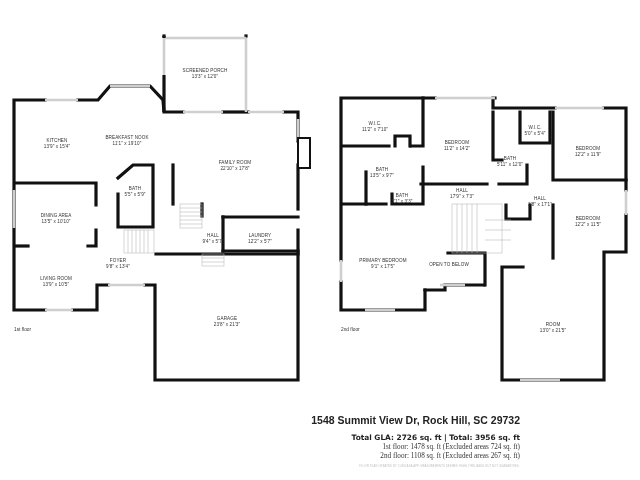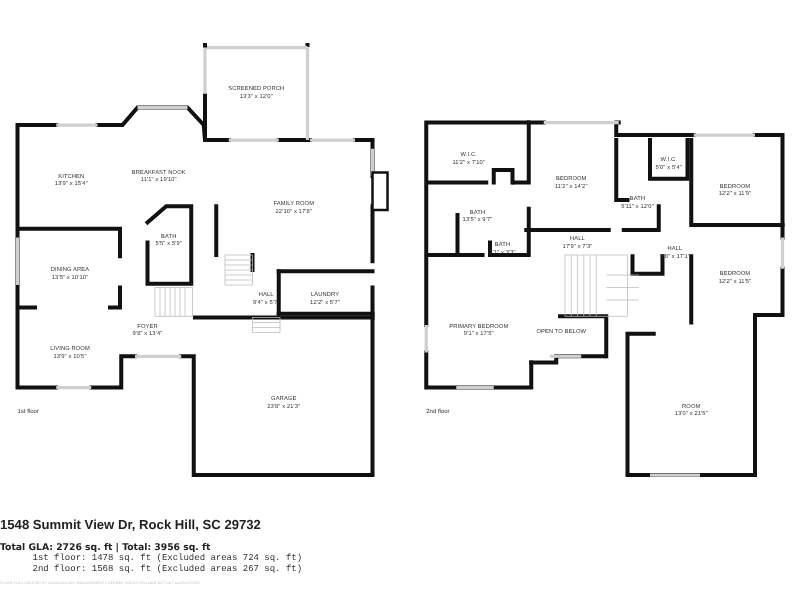--- a/index.html
+++ b/index.html
@@ -1,24 +1,24 @@
 <!DOCTYPE html>
 <html><head>
 <meta charset="utf-8">
 <style>
   html, body { margin:0; padding:0; background:#ffffff; }
   body { width:640px; height:480px; position:relative; overflow:hidden; font-family:"Liberation Sans", sans-serif; }
   svg.plan { position:absolute; left:0; top:0; }
   .lbl { position:absolute; text-align:center; color:#333; font-size:4.6px; line-height:6px; letter-spacing:0.1px; white-space:nowrap; transform:translateX(-50%); }
   .lbl span { display:block; }
   .floor-lbl { position:absolute; font-size:4.8px; color:#333; }
-  .footer { position:absolute; left:0; width:520px; text-align:left; color:#222; }
+  .footer { position:absolute; left:0; width:520px; text-align:right; color:#222; }
   .addr { top:414px; font-size:10.5px; font-weight:bold; }
   .gla { top:433px; font-size:7.4px; font-weight:bold; font-family:"DejaVu Sans", sans-serif; }
-  .fl { font-size:7.2px; font-family:Liberation Mono, monospace; color:#333;padding-left:26px; }
+  .fl { font-size:7.2px; font-family:Liberation Serif, serif; color:#333; }
   .fl1 { top:443px; }
   .fl2 { top:452px; }
   .disc { top:465px; font-size:2.6px; color:#bbb; letter-spacing:0.2px; }
 </style>
 </head>
 <body>
 
 <svg class="plan" width="640" height="480" viewBox="0 0 640 480">
   <g fill="none" stroke="#111" stroke-width="3.2" stroke-linecap="square">
 
@@ -220,14 +220,14 @@
   </div>
 <div class="lbl" style="left:553px;top:322px;">
     <span>ROOM</span>
     <span>13'0" x 21'5"</span>
   </div>
 <div class="floor-lbl" style="left:341px;top:327px;">2nd floor</div>
 
 <div class="footer addr">1548 Summit View Dr, Rock Hill, SC 29732</div>
 <div class="footer gla">Total GLA: 2726 sq. ft | Total: 3956 sq. ft</div>
 <div class="footer fl fl1">1st floor: 1478 sq. ft (Excluded areas 724 sq. ft)</div>
-<div class="footer fl fl2">2nd floor: 1568 sq. ft (Excluded areas 267 sq. ft)</div>
+<div class="footer fl fl2">2nd floor: 1108 sq. ft (Excluded areas 267 sq. ft)</div>
 <div class="footer disc">FLOOR PLAN CREATED BY CUBICASA APP. MEASUREMENTS DEEMED HIGHLY RELIABLE BUT NOT GUARANTEED.</div>
 
 </body></html>

